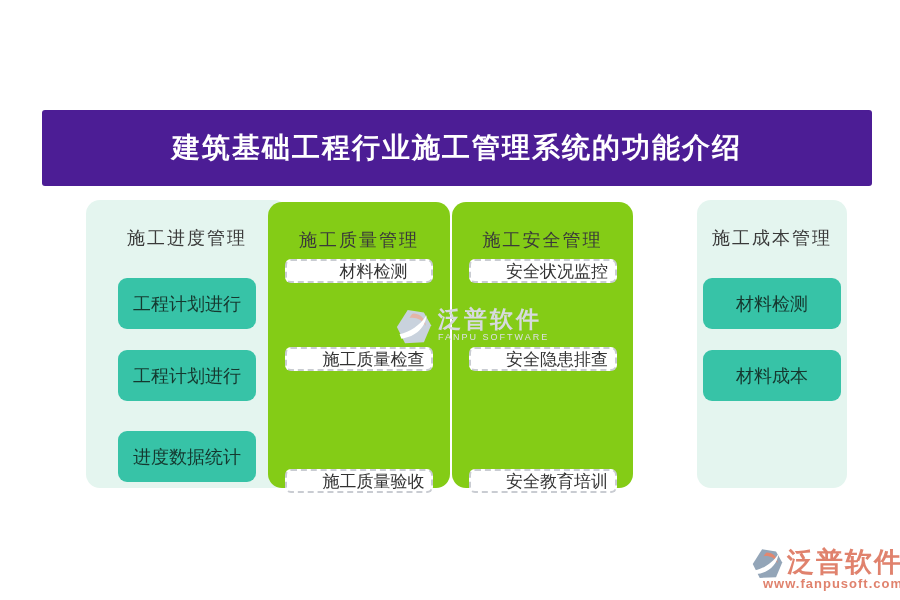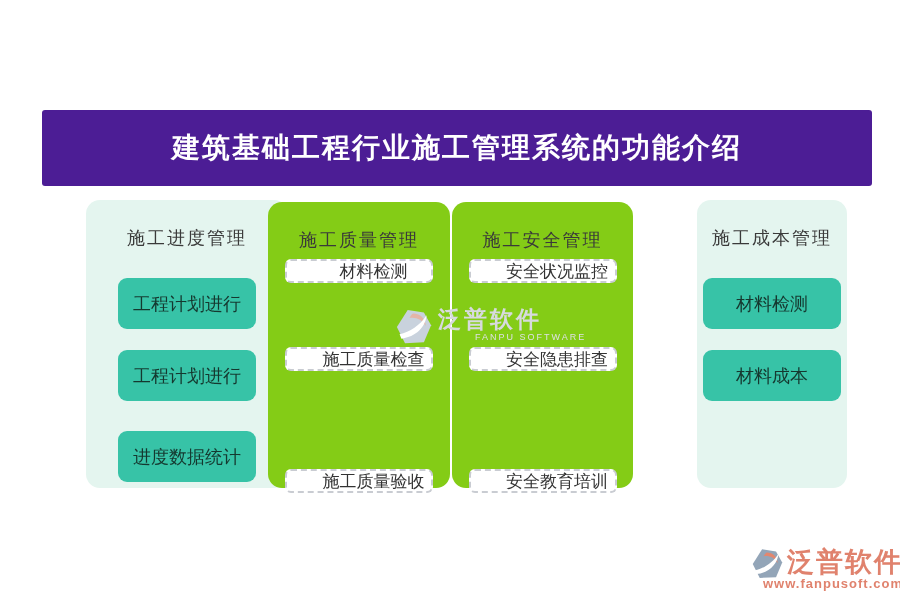--- a/index.html
+++ b/index.html
@@ -92,21 +92,20 @@
     font-size: 23px;
     font-weight: bold;
     letter-spacing: 3px;
     line-height: 24px;
   }
   .wm-sub {
     color: #dde0e4;
     font-size: 9px;
     letter-spacing: 2px;
     font-family: "Liberation Sans", sans-serif;
-    margin-left: 37px;
   }
 
   
   .footer-logo {
     position: absolute;
     left: 752px; top: 548px;
     display: flex; align-items: flex-start;
   }
   .fl-text { margin-left: 4px; }
   .fl-brand {

